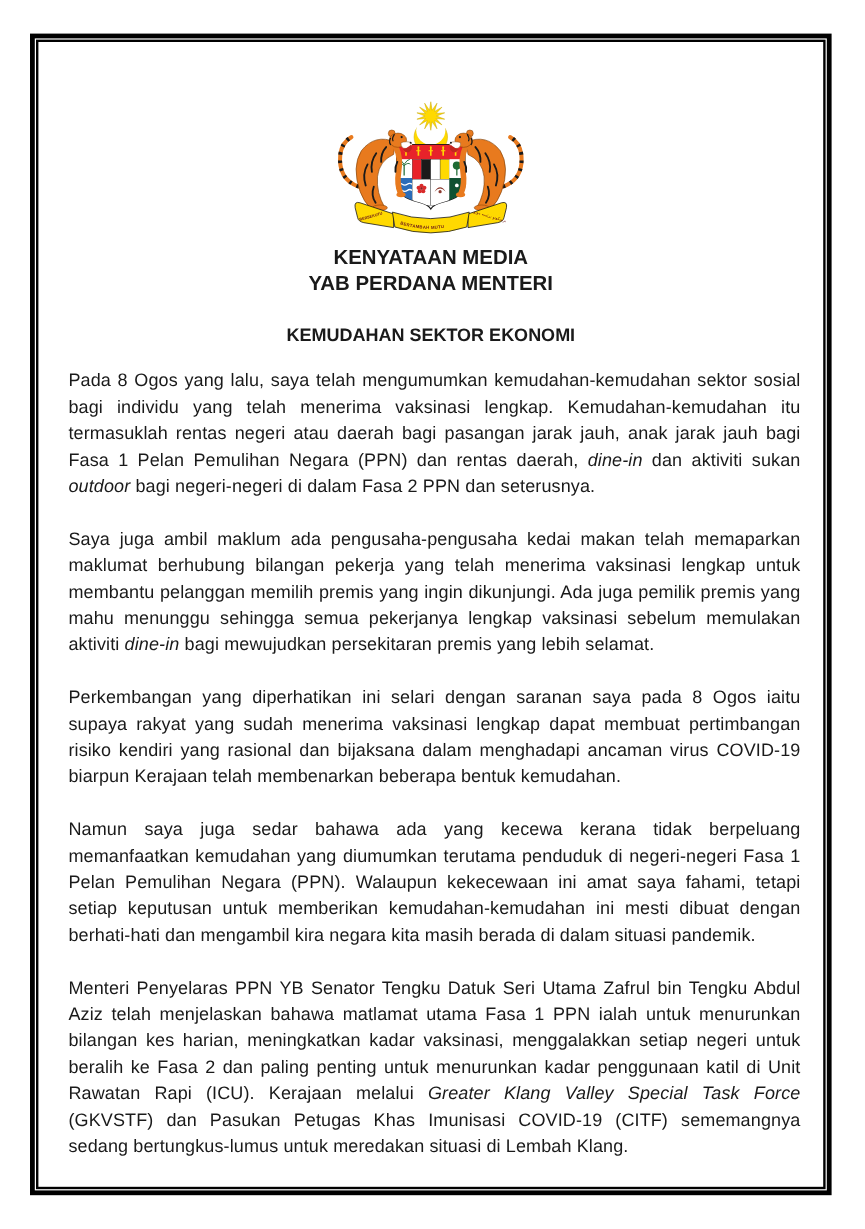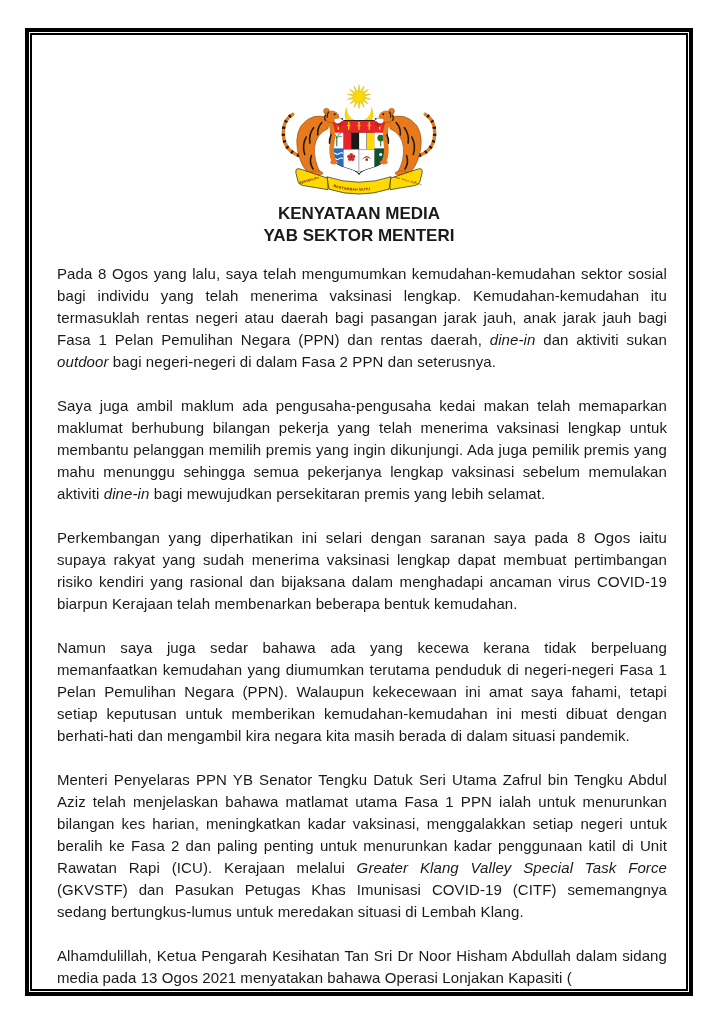--- a/index.html
+++ b/index.html
@@ -132,23 +132,24 @@
           <text font-size="7" font-weight="bold" fill="#6E1A1A" letter-spacing="0.4">
             <textPath href="#mottoPath" startOffset="4%">BERTAMBAH MUTU</textPath>
           </text>
           <text transform="rotate(16 270 196)" x="248" y="198" font-size="6.5" fill="#6E1A1A" font-family="DejaVu Sans">برسكوتو برتمبه موتو</text>
         </g>
       </svg>
     </div>
 
     <div class="doc-header">
       <div>KENYATAAN MEDIA</div>
-      <div>YAB SEKTOR MENTERI</div>
+      <div>YAB PERDANA MENTERI</div>
     </div>
 
+    <div class="doc-title">KEMUDAHAN SEKTOR EKONOMI</div>
 
     <div class="doc-body">
         <p class="para"><span>Pada 8 Ogos yang lalu, saya telah mengumumkan kemudahan-kemudahan sektor sosial bagi individu yang telah menerima vaksinasi lengkap. Kemudahan-kemudahan itu termasuklah rentas negeri atau daerah bagi pasangan jarak jauh, anak jarak jauh bagi Fasa 1 Pelan Pemulihan Negara (PPN) dan rentas daerah, </span><em>dine-in</em><span> dan aktiviti sukan </span><em>outdoor</em><span> bagi negeri-negeri di dalam Fasa 2 PPN dan seterusnya.</span></p>
         <p class="para"><span>Saya juga ambil maklum ada pengusaha-pengusaha kedai makan telah memaparkan maklumat berhubung bilangan pekerja yang telah menerima vaksinasi lengkap untuk membantu pelanggan memilih premis yang ingin dikunjungi. Ada juga pemilik premis yang mahu menunggu sehingga semua pekerjanya lengkap vaksinasi sebelum memulakan aktiviti </span><em>dine-in</em><span> bagi mewujudkan persekitaran premis yang lebih selamat.</span></p>
         <p class="para"><span>Perkembangan yang diperhatikan ini selari dengan saranan saya pada 8 Ogos iaitu supaya rakyat yang sudah menerima vaksinasi lengkap dapat membuat pertimbangan risiko kendiri yang rasional dan bijaksana dalam menghadapi ancaman virus COVID-19 biarpun Kerajaan telah membenarkan beberapa bentuk kemudahan.</span></p>
         <p class="para"><span>Namun saya juga sedar bahawa ada yang kecewa kerana tidak berpeluang memanfaatkan kemudahan yang diumumkan terutama penduduk di negeri-negeri Fasa 1 Pelan Pemulihan Negara (PPN). Walaupun kekecewaan ini amat saya fahami, tetapi setiap keputusan untuk memberikan kemudahan-kemudahan ini mesti dibuat dengan berhati-hati dan mengambil kira negara kita masih berada di dalam situasi pandemik.</span></p>
         <p class="para"><span>Menteri Penyelaras PPN YB Senator Tengku Datuk Seri Utama Zafrul bin Tengku Abdul Aziz telah menjelaskan bahawa matlamat utama Fasa 1 PPN ialah untuk menurunkan bilangan kes harian, meningkatkan kadar vaksinasi, menggalakkan setiap negeri untuk beralih ke Fasa 2 dan paling penting untuk menurunkan kadar penggunaan katil di Unit Rawatan Rapi (ICU). Kerajaan melalui </span><em>Greater Klang Valley Special Task Force</em><span> (GKVSTF) dan Pasukan Petugas Khas Imunisasi COVID-19 (CITF) sememangnya sedang bertungkus-lumus untuk meredakan situasi di Lembah Klang.</span></p>
         <p class="para"><span>Alhamdulillah, Ketua Pengarah Kesihatan Tan Sri Dr Noor Hisham Abdullah dalam sidang media pada 13 Ogos 2021 menyatakan bahawa Operasi Lonjakan Kapasiti (</span></p>
       </div>
 

